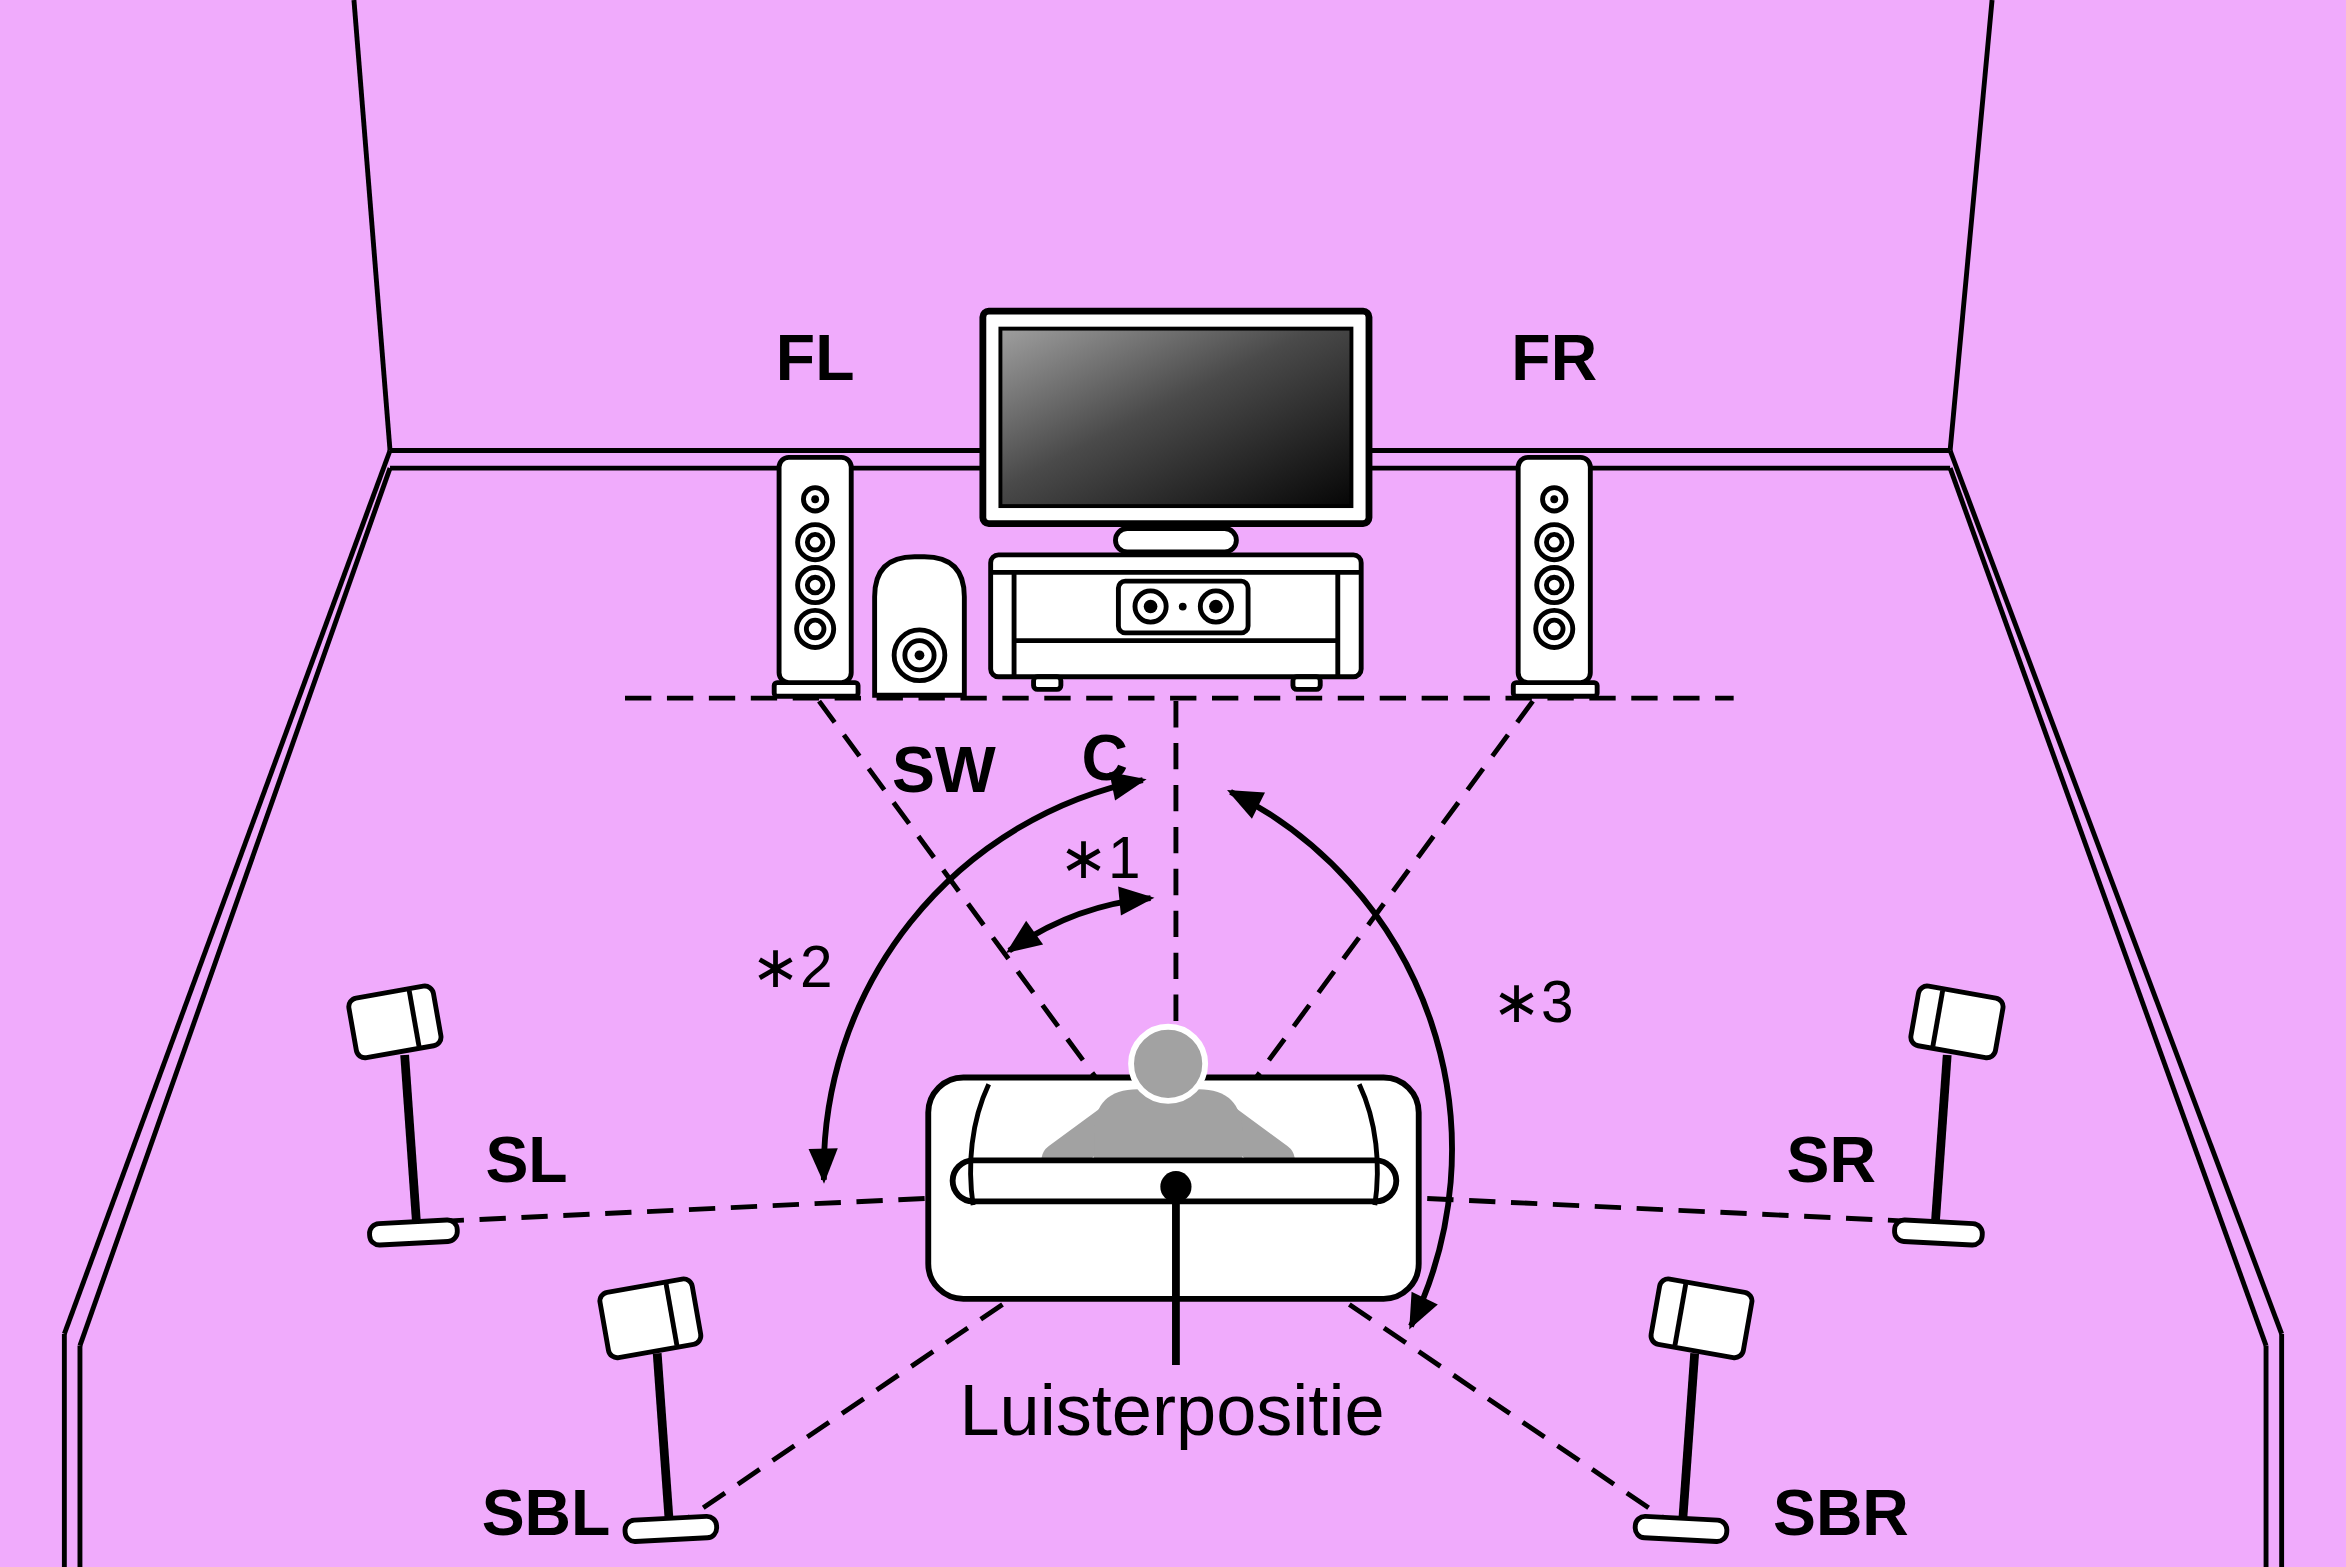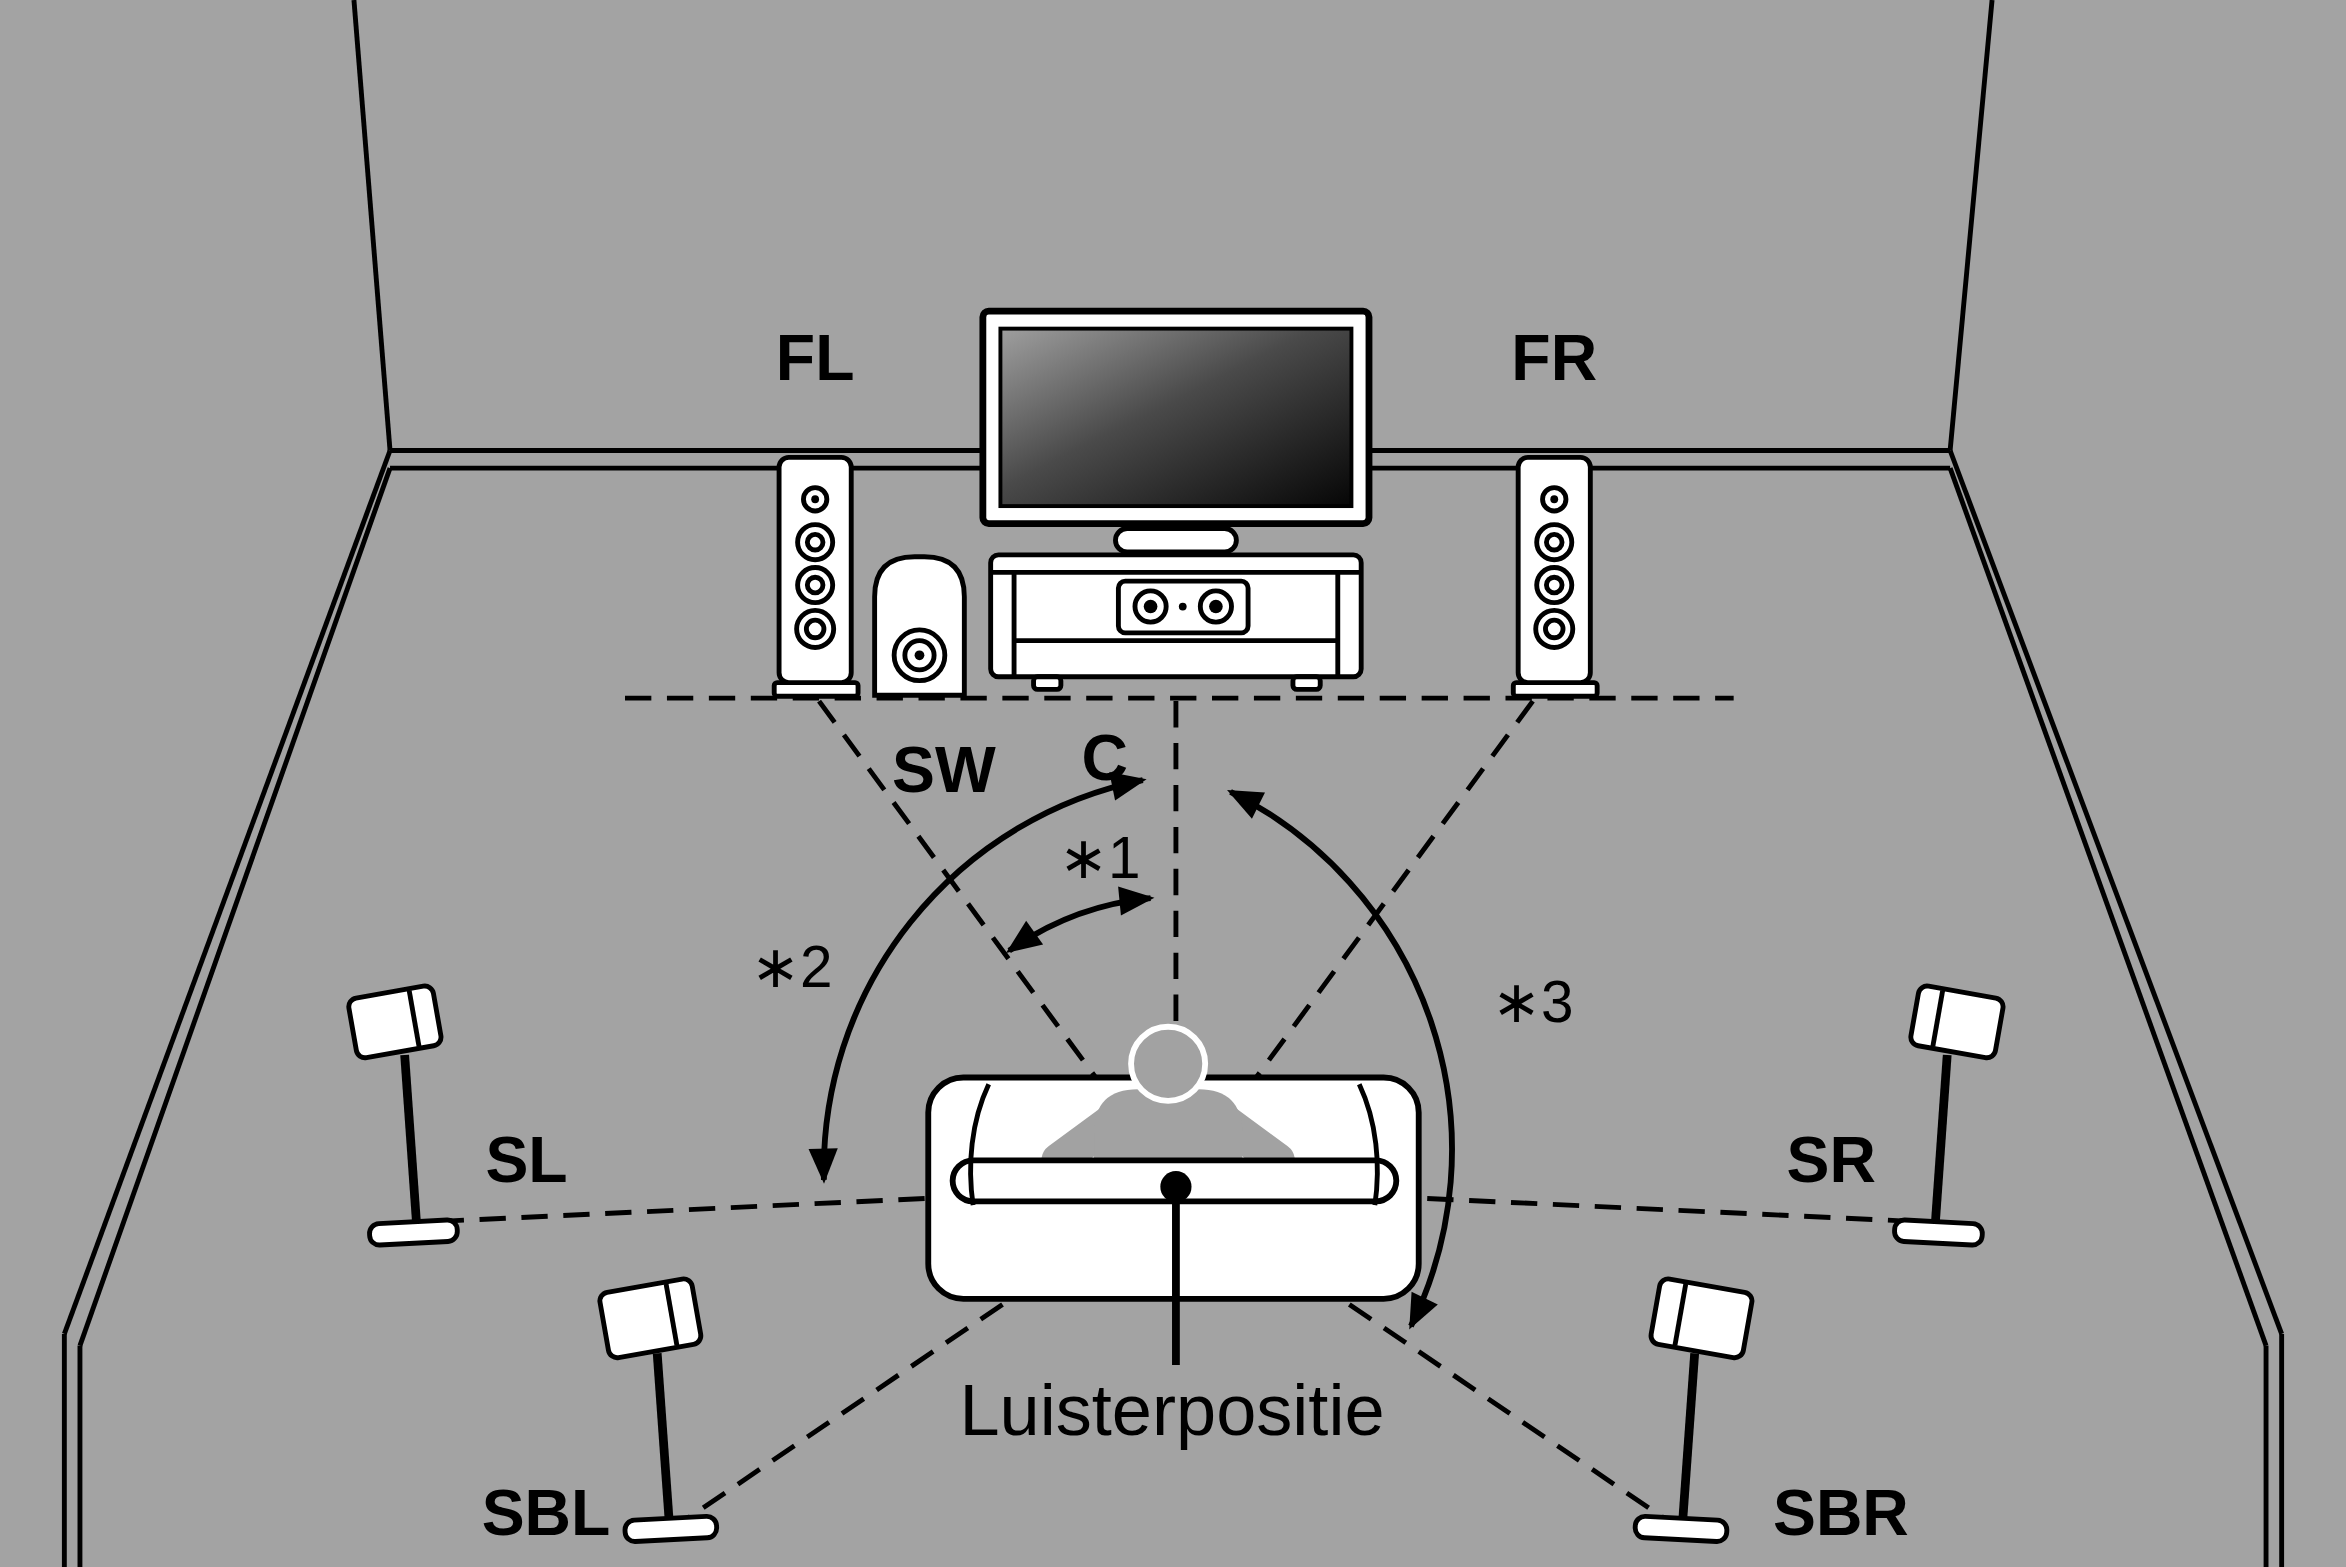--- a/index.html
+++ b/index.html
@@ -1,16 +1,16 @@
 <!DOCTYPE html>
 <html><head>
 <meta charset="utf-8">
 <style>
   html,body{margin:0;padding:0;background:#fff;}
-  .stage{position:relative;width:2346px;height:1567px;background:#a3a3a3;overflow:hidden;}
+  .stage{position:relative;width:2346px;height:1567px;background:#f0abfc;overflow:hidden;}
   svg{display:block;}
   .lbl{font-family:"Liberation Sans",sans-serif;font-weight:bold;font-size:66px;fill:#000;text-anchor:middle;}
   .note{font-family:"Liberation Sans",sans-serif;font-weight:400;font-size:60px;fill:#000;text-anchor:middle;}
   .caption{font-family:"Liberation Sans",sans-serif;font-weight:400;font-size:74px;fill:#000;text-anchor:middle;}
   .wall{stroke:#000;stroke-width:5;fill:none;}
   .dash{stroke:#000;stroke-width:5;fill:none;stroke-dasharray:27 16;}
   .solid{stroke:#000;stroke-width:5;fill:#fff;}
   .line{stroke:#000;stroke-width:5;fill:none;}
   .arc{stroke:#000;stroke-width:6;fill:none;}
   .gray{fill:#a2a2a2;}

